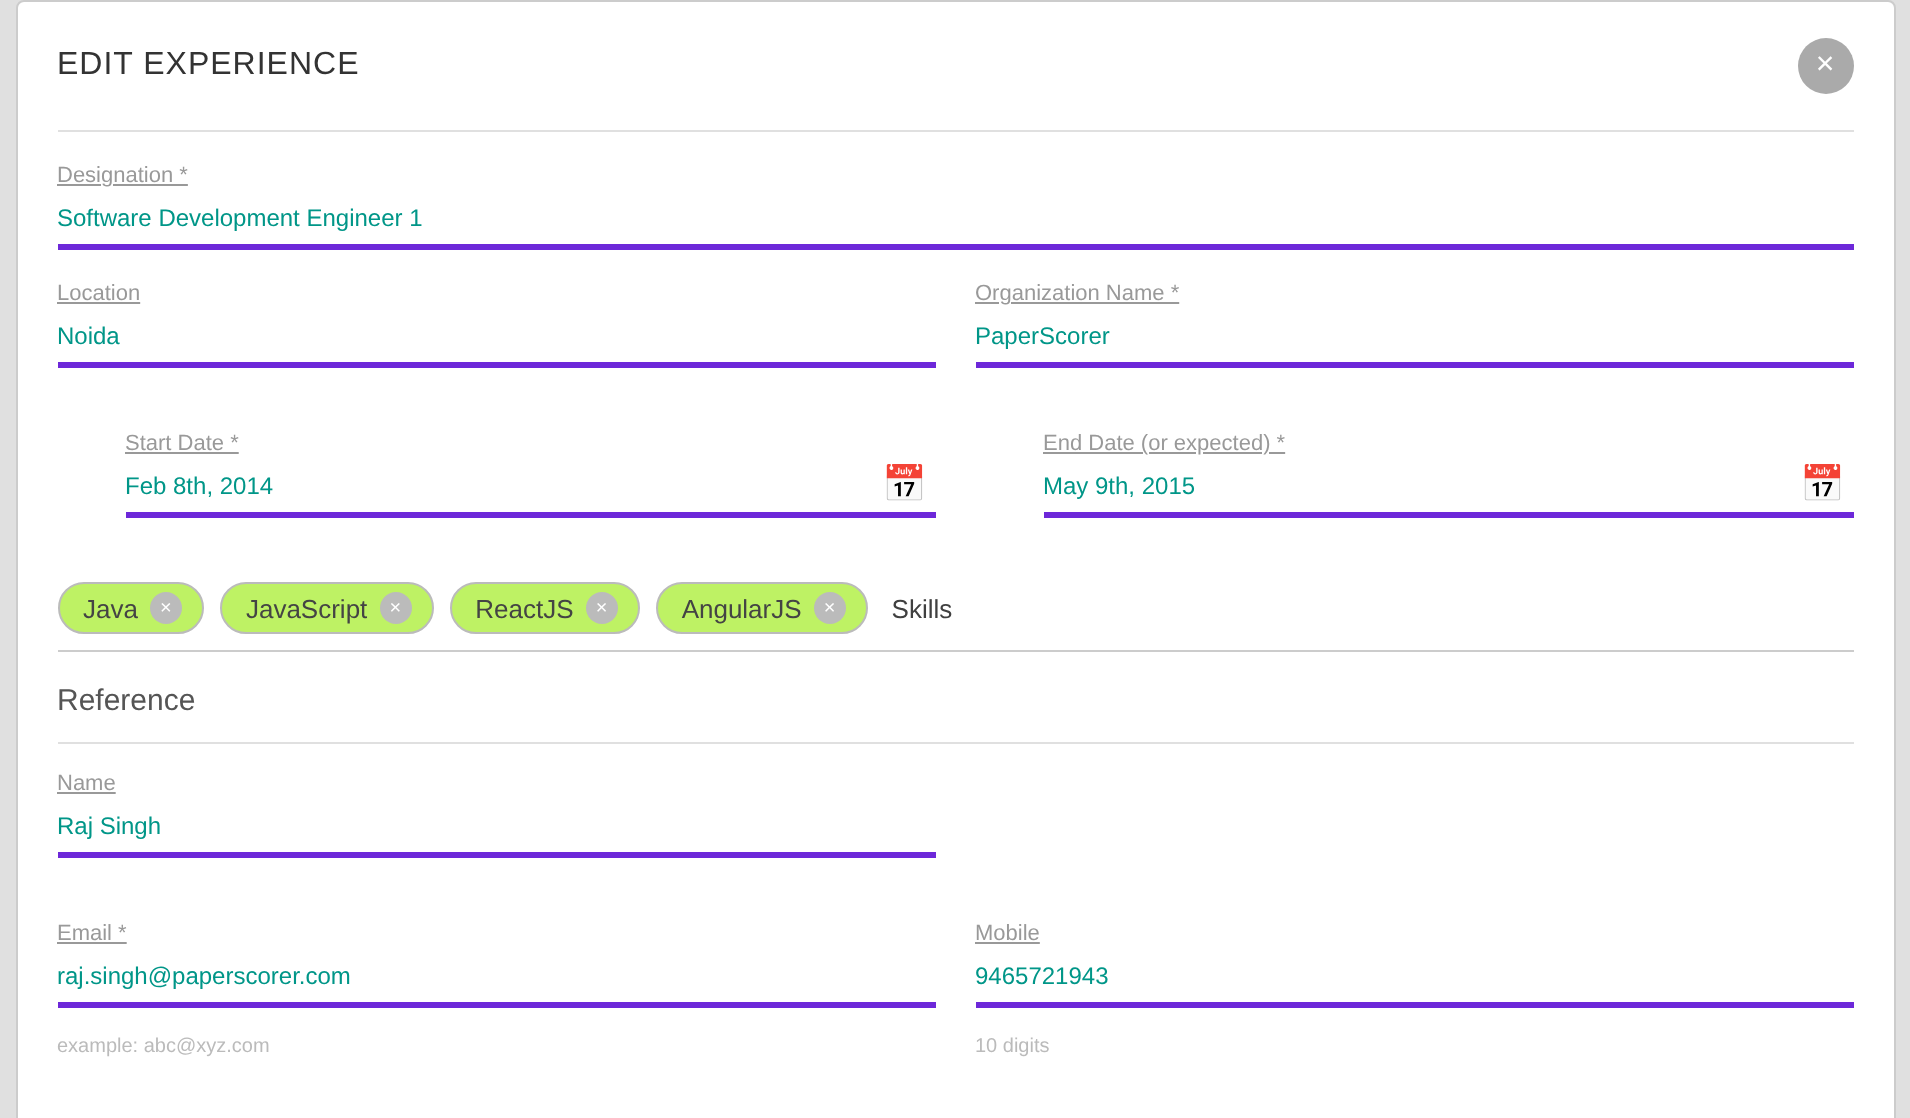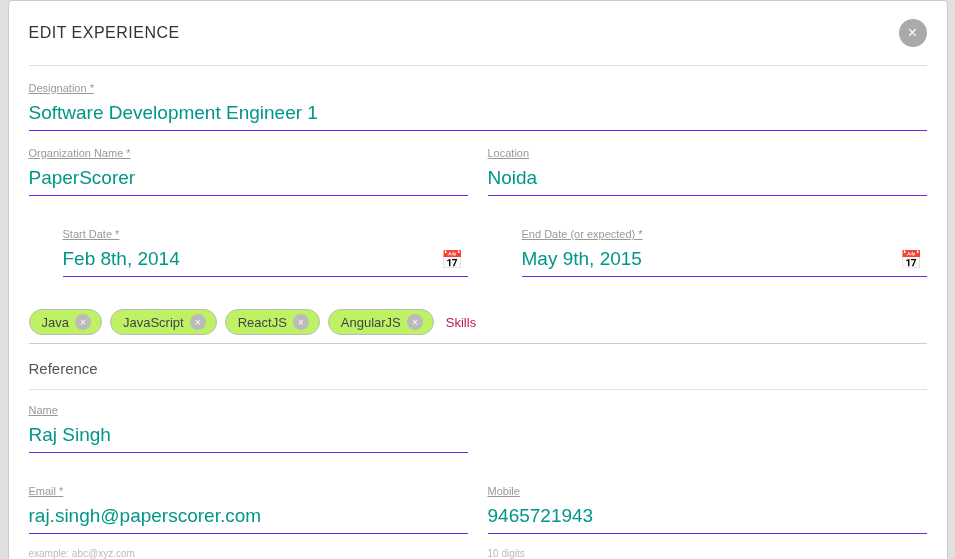--- a/index.html
+++ b/index.html
@@ -55,24 +55,24 @@
       margin-bottom: 16px;
     }
     .field-label {
       font-size: 11px;
       color: #999;
       margin-bottom: 4px;
       display: block;
       text-decoration: underline;
     }
     .field-value {
-      font-size: 19px;
+      font-size: 12px;
       color: #009688;
       border: none;
-      border-bottom: 1px solid #6d28d9;
+      border-bottom: 3px solid #6d28d9;
       width: 100%;
       padding: 4px 0 6px 0;
       outline: none;
       background: transparent;
     }
     .two-col {
       display: grid;
       grid-template-columns: 1fr 1fr;
       gap: 20px;
       margin-bottom: 16px;
@@ -125,21 +125,21 @@
       background: #bbb;
       color: #fff;
       font-size: 10px;
       cursor: pointer;
       border: none;
       padding: 0;
       flex-shrink: 0;
     }
     .skills-label {
       font-size: 13px;
-      color: #be185d;
+      color: #404040;
       margin-left: 4px;
     }
     .section-title {
       font-size: 15px;
       color: #555;
       margin-bottom: 12px;
       font-weight: normal;
     }
     .bottom-divider {
       border: none;
@@ -162,26 +162,26 @@
   </div>
   <hr class="divider">
 
   <div class="field-group">
     <label class="field-label">Designation *</label>
     <input class="field-value" type="text" value="Software Development Engineer 1" style="">
   </div>
 
   <div class="two-col">
     <div class="field-group">
+      <label class="field-label">Location</label>
+      <input class="field-value" type="text" value="Noida" style="">
+    </div>
+    <div class="field-group">
       <label class="field-label">Organization Name *</label>
       <input class="field-value" type="text" value="PaperScorer" style="">
-    </div>
-    <div class="field-group">
-      <label class="field-label">Location</label>
-      <input class="field-value" type="text" value="Noida" style="">
     </div>
   </div>
 
   <div class="two-col">
     <div class="field-group date-field-wrapper">
       <label class="field-label">Start Date *</label>
       <input class="field-value" type="text" value="Feb 8th, 2014" style="">
       <span class="calendar-icon">📅</span>
     </div>
     <div class="field-group date-field-wrapper">

